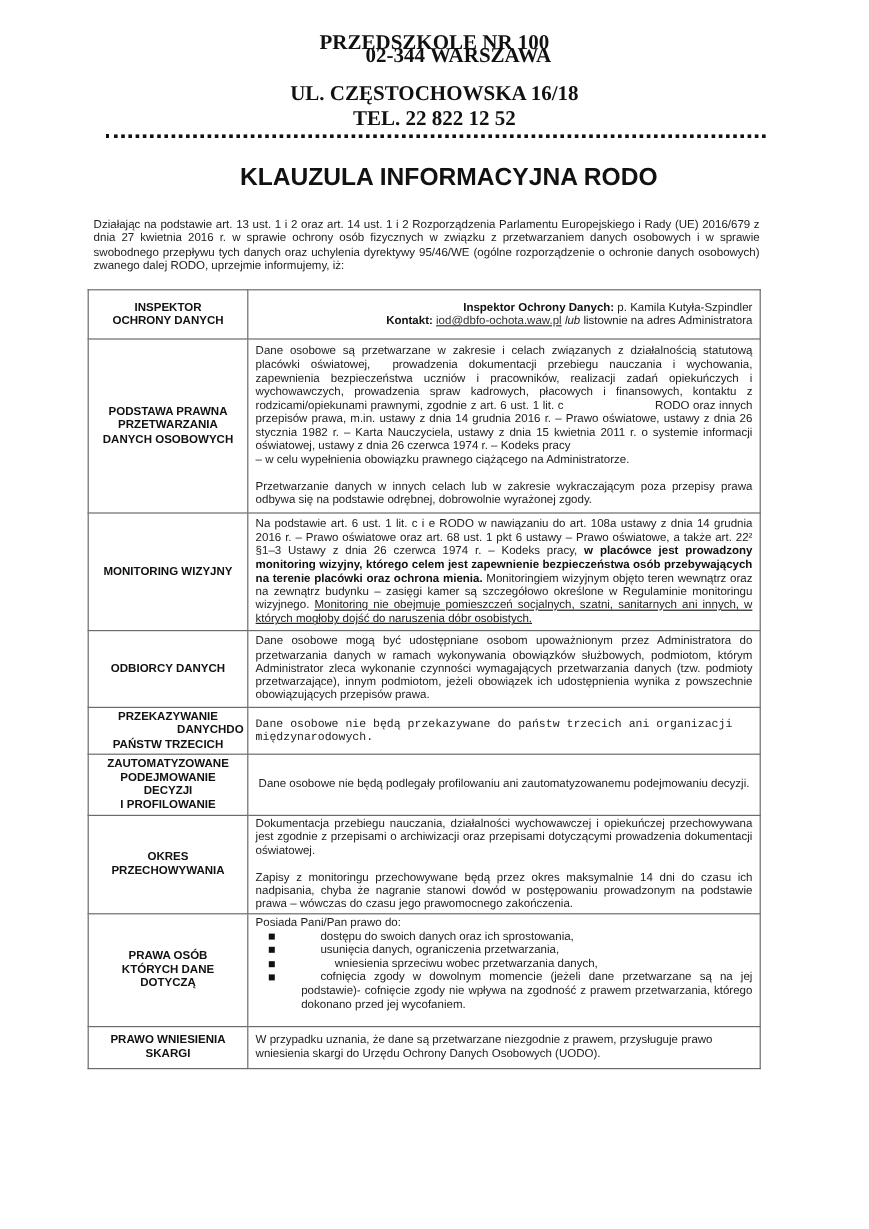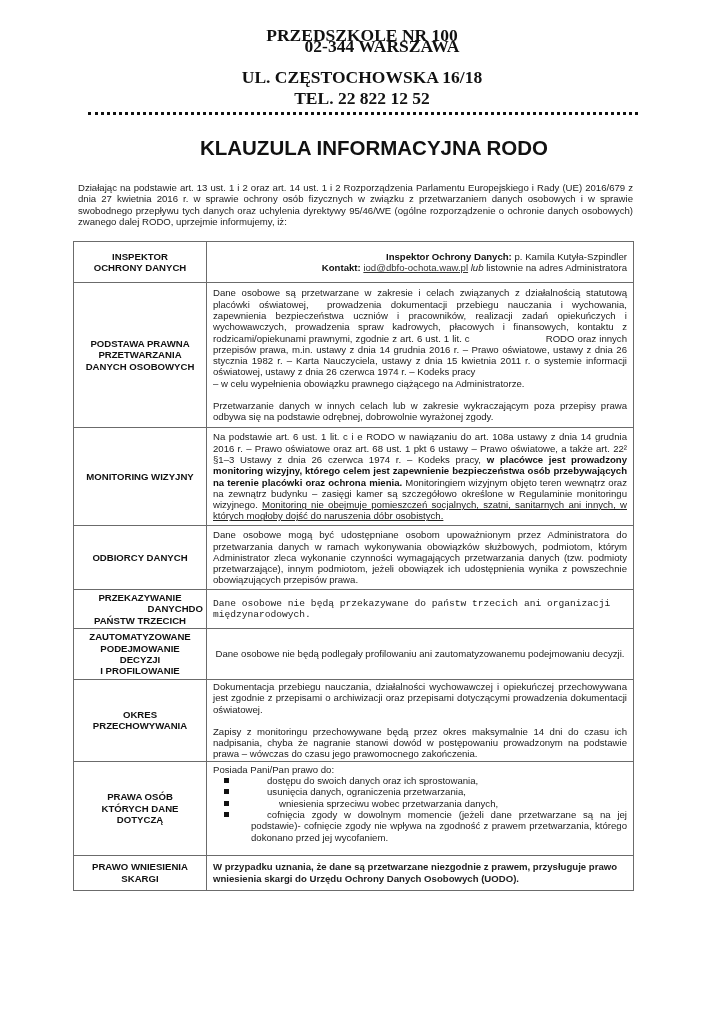--- a/index.html
+++ b/index.html
@@ -144,18 +144,18 @@
         <div style="position:relative; padding-left:38px; text-indent:16px; text-align:justify;"><span style="position:absolute; left:11px; top:3px; width:5px; height:5px; background:#111;"></span><span>cofnięcia zgody w dowolnym momencie (jeżeli dane przetwarzane są na jej podstawie)- cofnięcie zgody nie wpływa na zgodność z prawem przetwarzania, którego dokonano przed jej wycofaniem.</span></div>
       </div>
     </td>
   </tr>
 
   <tr style="height:35px;">
     <td class="lbl">
       <div>PRAWO WNIESIENIA</div>
       <div>SKARGI</div>
     </td>
-    <td class="val" style="text-align:left;font-weight:bold;">
+    <td class="val" style="text-align:left;">
       <div>W przypadku uznania, że dane są przetwarzane niezgodnie z prawem, przysługuje prawo wniesienia skargi do Urzędu Ochrony Danych Osobowych (UODO).</div>
     </td>
   </tr>
 </tbody>
   </table>
 
 </body></html>

